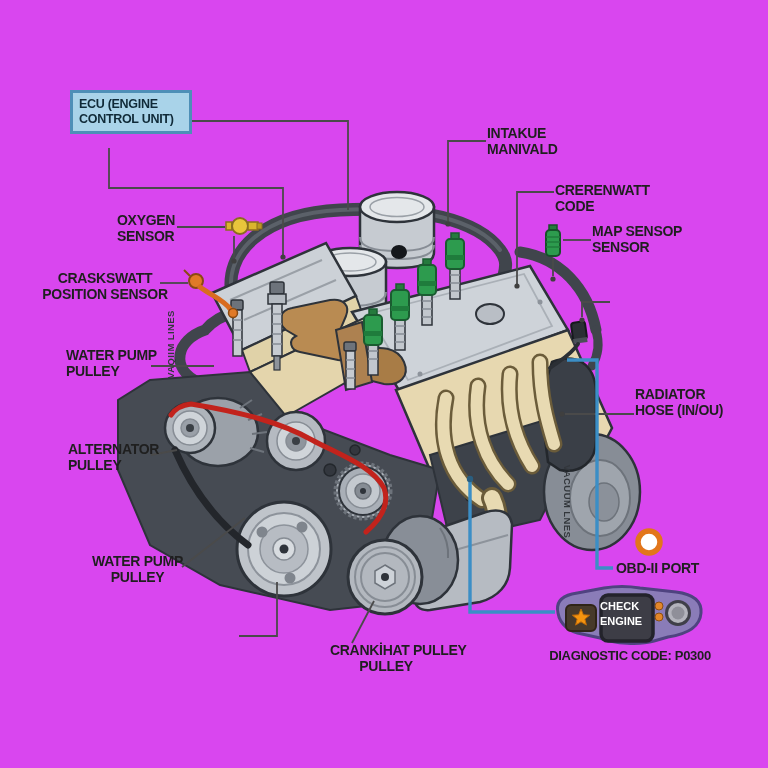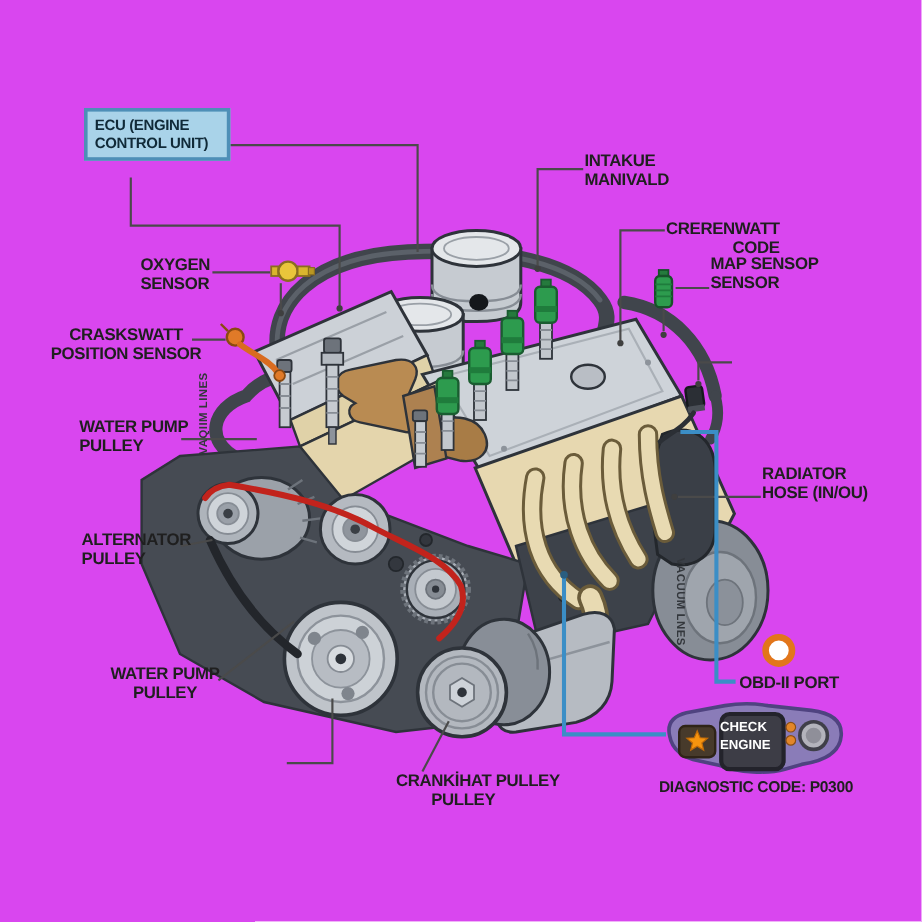--- a/index.html
+++ b/index.html
@@ -331,26 +331,26 @@
 <div class="lbl ar" style="left:330px;top:643px;width:112px;">
   <span class="ln">CRANKİHAT PULLEY</span>
   <span class="ln">PULLEY</span>
 </div>
 
 <div class="lbl al" style="left:487px;top:126px;">
   <span class="ln">INTAKUE</span>
   <span class="ln">MANIVALD</span>
 </div>
 
-<div class="lbl al" style="left:555px;top:183px;text-align:right;">
+<div class="lbl al" style="left:555px;top:183px;">
   <span class="ln">CRERENWATT</span>
   <span class="ln">CODE</span>
 </div>
 
-<div class="lbl al" style="left:592px;top:212px;">
+<div class="lbl al" style="left:592px;top:224px;">
   <span class="ln">MAP SENSOP</span>
   <span class="ln">SENSOR</span>
 </div>
 
 
 <div class="lbl al" style="left:635px;top:387px;">
   <span class="ln">RADIATOR</span>
   <span class="ln">HOSE (IN/OU)</span>
 </div>
 

